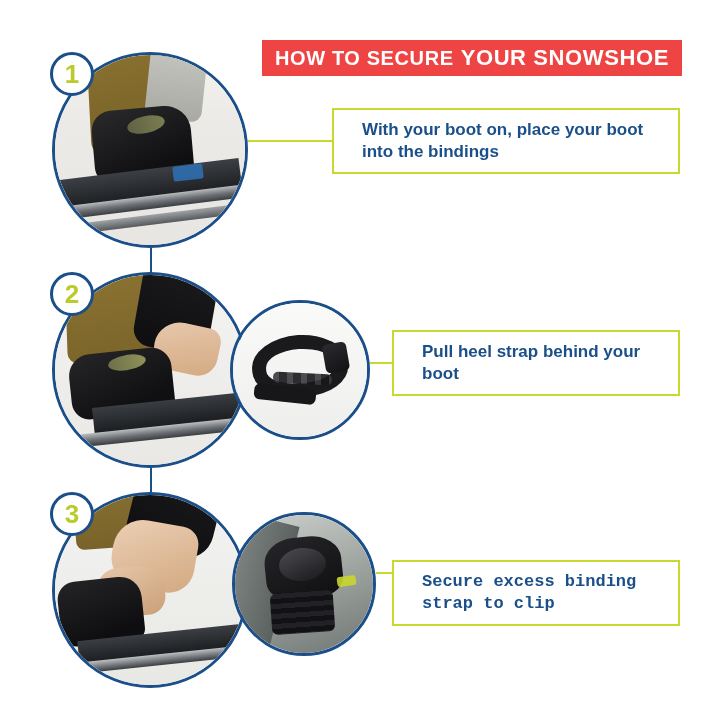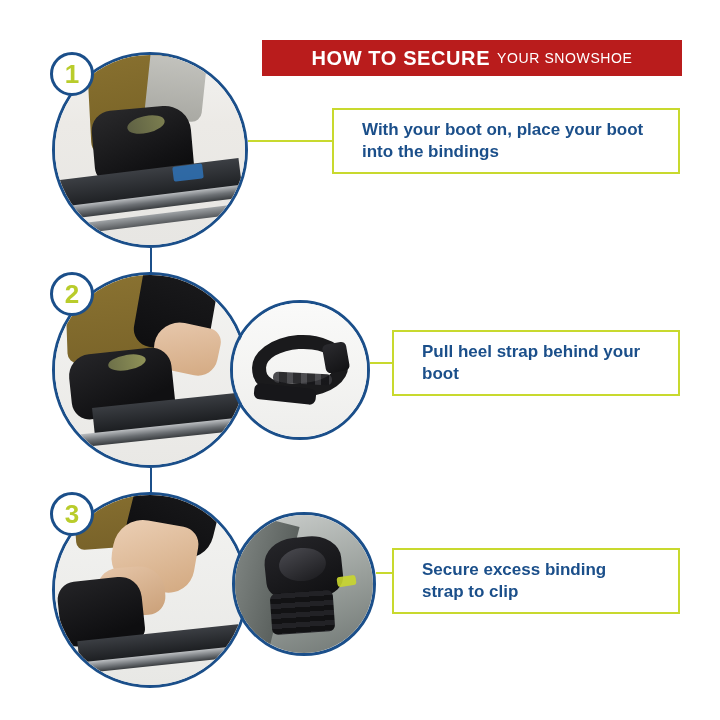--- a/index.html
+++ b/index.html
@@ -20,38 +20,38 @@
     inset: 0;
   }
 
   
   .header {
     position: absolute;
     left: 262px;
     top: 40px;
     width: 420px;
     height: 36px;
-    background: #b91c1c;
+    background: #ef4444;
     display: flex;
     align-items: center;
     justify-content: center;
     box-sizing: border-box;
     padding: 0 10px;
   }
   .header .title-strong {
     color: #ffffff;
     font-size: 20px;
     font-weight: bold;
     letter-spacing: 0.6px;
     white-space: nowrap;
   }
   .header .title-light {
     color: #ffffff;
-    font-size: 14px;
-    font-weight: normal;
+    font-size: 22px;
+    font-weight: bold;
     letter-spacing: 0.6px;
     white-space: nowrap;
     margin-left: 7px;
   }
 
   
   .disc {
     position: absolute;
     border-radius: 50%;
     overflow: hidden;
@@ -538,17 +538,17 @@
       <div class="clip-yellow"></div>
     </div>
   </div>
 
   <div class="badge" style="left:50px; top:492px;">
     <span>3</span>
   </div>
 
   <div class="line" style="left:376px; top:572px; width:18px;"></div>
 
-  <div class="callout" style="left:392px; top:548px; width:288px; height:66px;">
+  <div class="callout" style="left:392px; top:560px; width:288px; height:66px;font-family:Liberation Mono, monospace;">
     <p>Secure excess binding strap to clip</p>
   </div>
 
 </div>
 
 </body></html>

